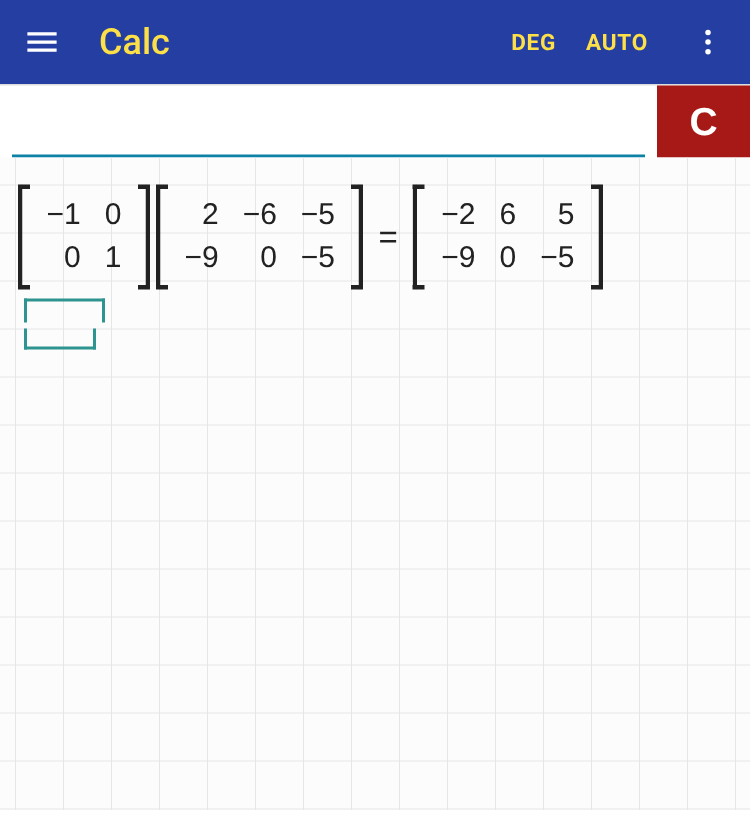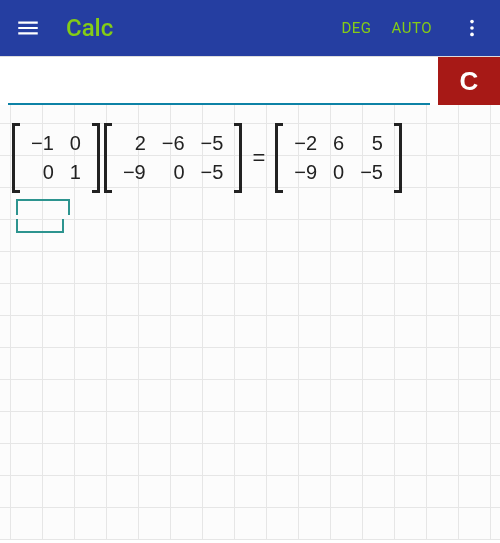--- a/index.html
+++ b/index.html
@@ -5,21 +5,21 @@
     * { margin: 0; padding: 0; box-sizing: border-box; }
     body {
       font-family: -apple-system, BlinkMacSystemFont, 'Segoe UI', Roboto, Arial, sans-serif;
       width: 500px;
       height: 543px;
       overflow: hidden;
       background: #fff;
     }
     .appbar {
       background: #253ea1;
-      color: #84cc16;
+      color: #fde047;
       height: 56px;
       display: flex;
       align-items: center;
       padding: 0 8px;
     }
     .menu-icon {
       width: 40px;
       height: 40px;
       display: flex;
       align-items: center;
@@ -28,21 +28,21 @@
     }
     .menu-icon svg { fill: #fff; }
     .app-title {
       font-size: 24px;
       margin-left: 18px;
       font-weight: 500;
       flex: 1;
     }
     .mode-badge {
       font-size: 15px;
-      font-weight: 400;
+      font-weight: 700;
       margin-right: 20px;
       letter-spacing: 0.5px;
       cursor: pointer;
     }
     .more-icon {
       width: 40px;
       height: 40px;
       display: flex;
       align-items: center;
       justify-content: center;

